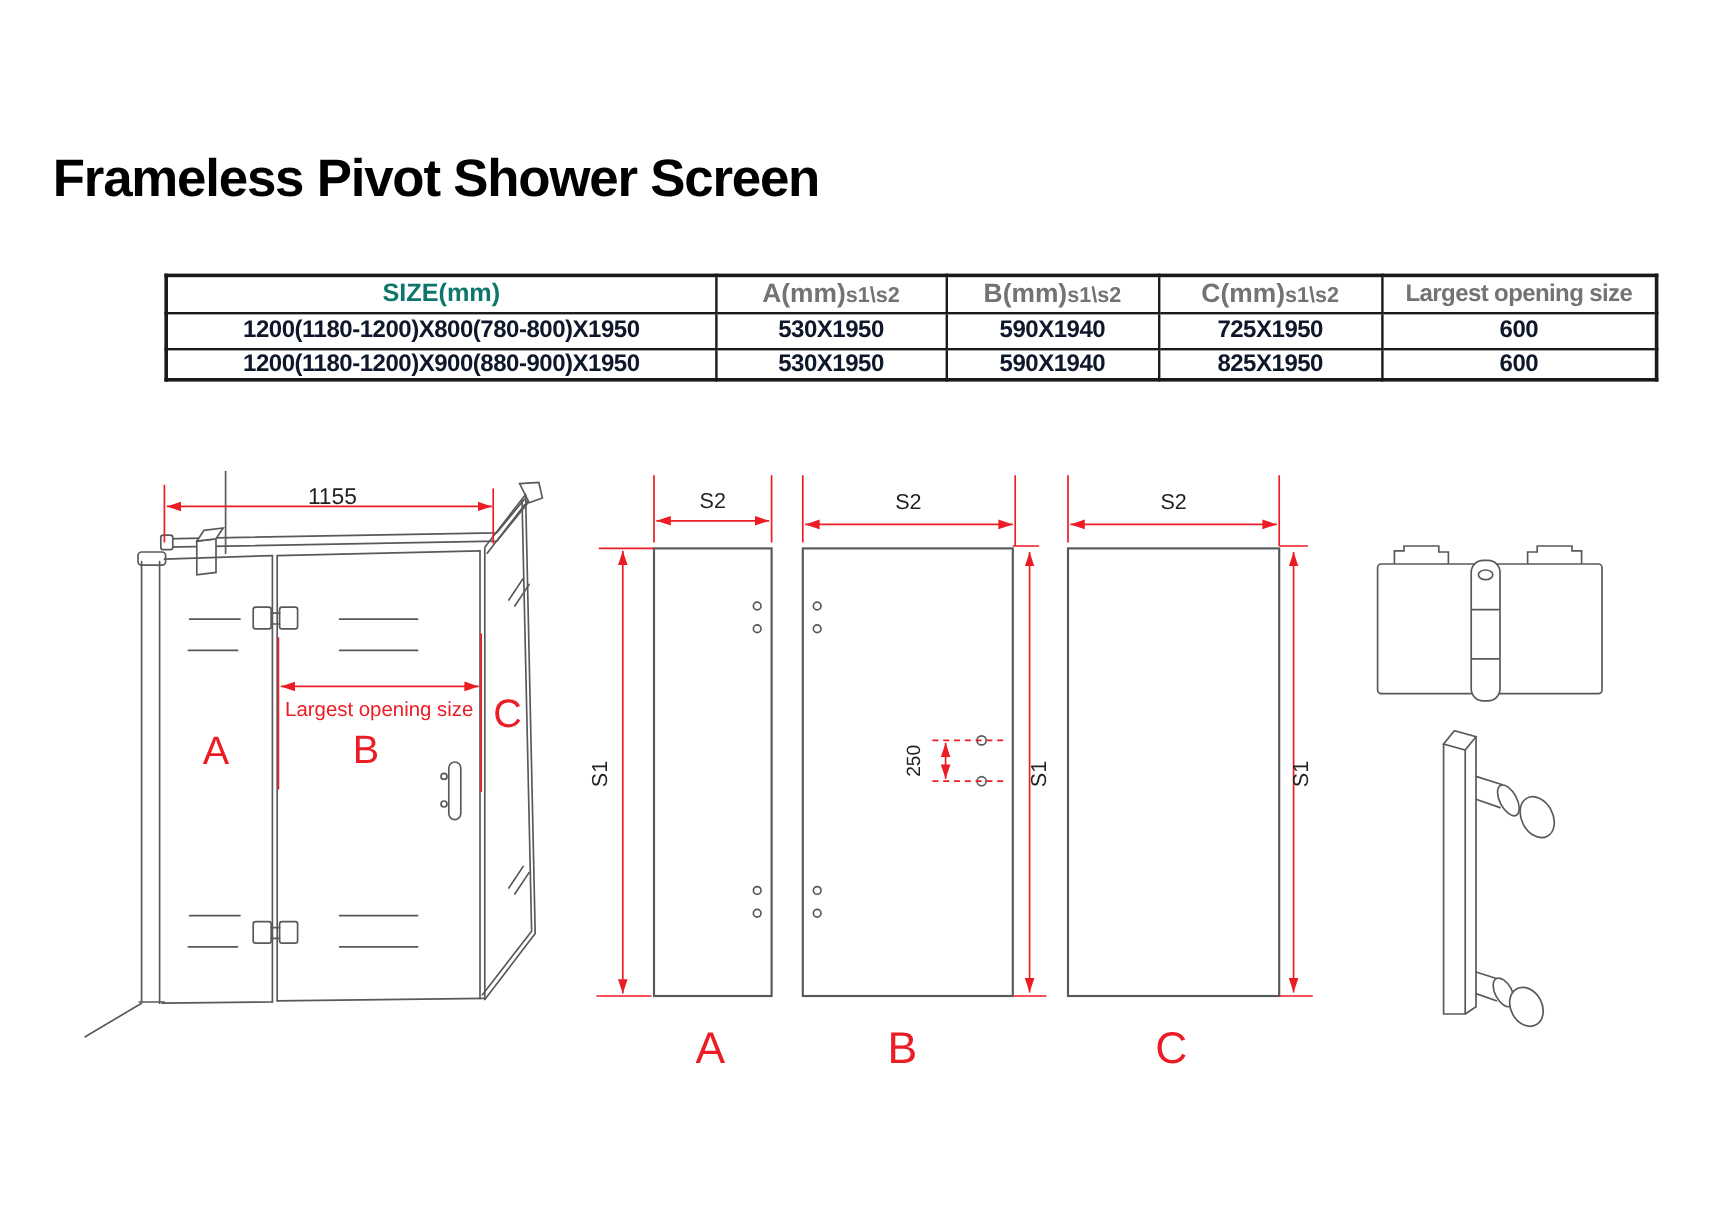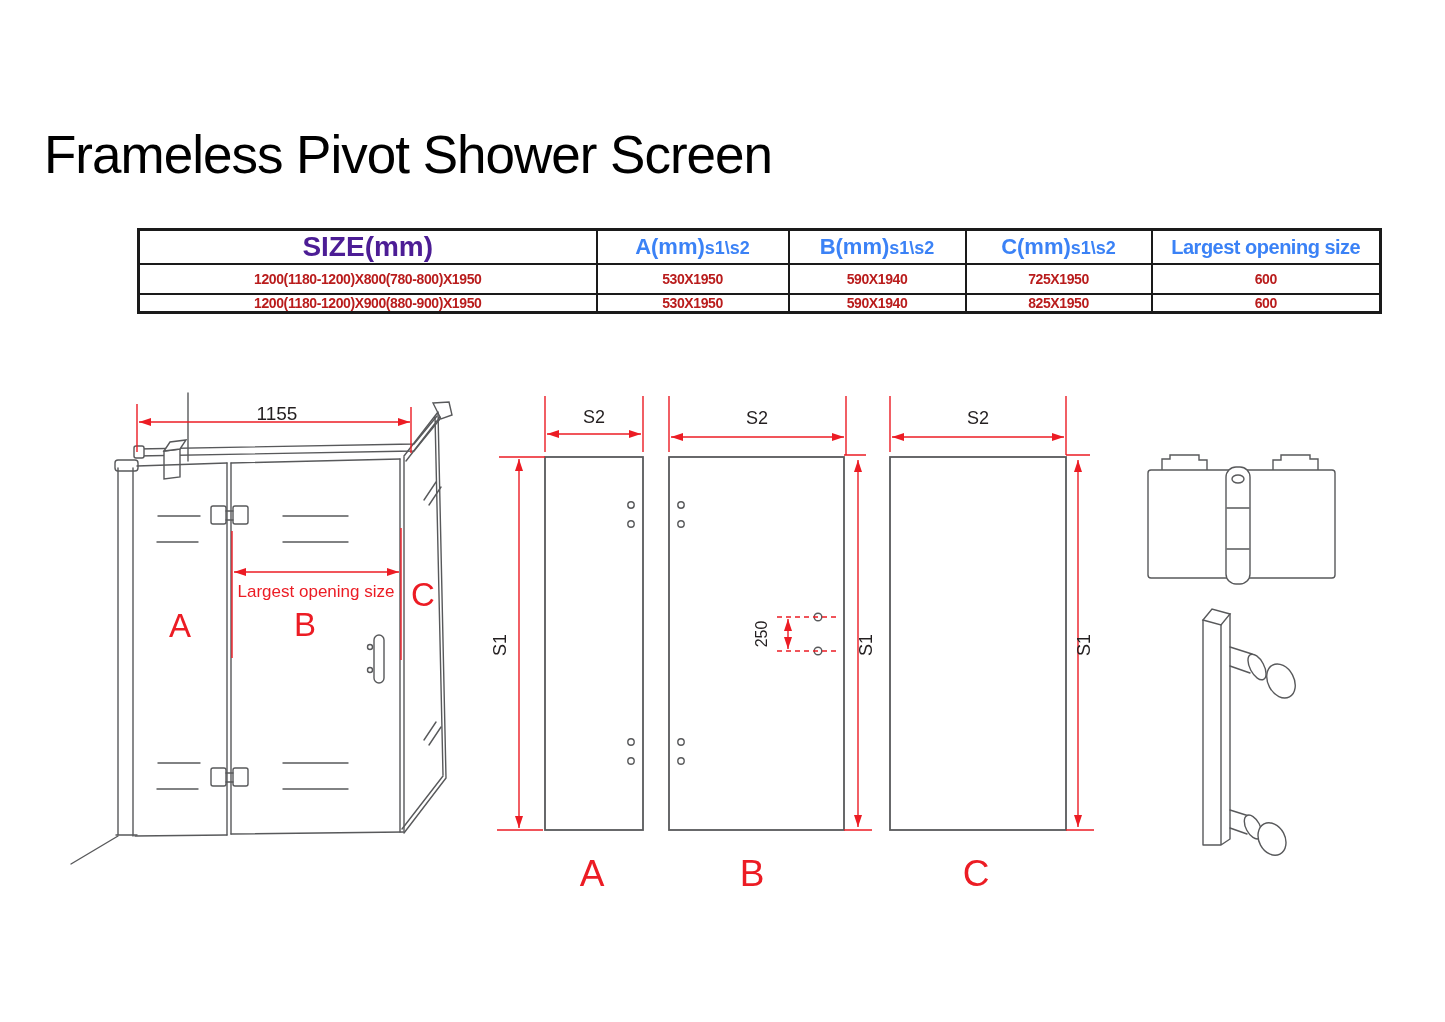--- a/index.html
+++ b/index.html
@@ -1,32 +1,32 @@
 <!DOCTYPE html>
 <html><head>
 <meta charset="utf-8">
 <style>
   html,body{margin:0;padding:0;background:#fff;}
   .page{position:relative;width:1445px;height:1022px;background:#fff;overflow:hidden;
         font-family:"Liberation Sans",sans-serif;color:#231f20;}
-  .title{position:absolute;left:44px;top:124px;font-size:53px;font-weight:normal;
+  .title{position:absolute;left:44px;top:124px;font-size:44px;font-weight:bold;
          letter-spacing:-1px;margin:0;color:#000;}
   table.spec{position:absolute;left:137px;top:228px;width:1242px;border-collapse:collapse;
              table-layout:fixed;border:3px solid #1a1a1a;}
   table.spec th,table.spec td{border:2px solid #1a1a1a;text-align:center;vertical-align:middle;
              padding:0;font-weight:bold;white-space:nowrap;overflow:hidden;}
   table.spec .hrow{height:31px;}
   table.spec .r1{height:30px;}
   table.spec .r2{height:17px;}
-  .h-size{font-size:28px;color:#4c1d95;}
-  .h-red{color:#3b82f6;}
+  .h-size{font-size:21px;color:#0f766e;}
+  .h-red{color:#737373;}
   .h-main{font-size:22px;font-weight:bold;}
   .h-sub{font-size:18px;font-weight:bold;}
   .h-largest{font-size:20px;font-weight:bold;letter-spacing:-0.5px;}
-  td.cell{font-size:14px;letter-spacing:-0.4px;color:#b91c1c;}
+  td.cell{font-size:20px;letter-spacing:-0.4px;color:#0f172a;}
   svg.draw{position:absolute;left:0;top:0;}
   svg .g{stroke:#58595b;stroke-width:1.4;fill:none;stroke-linecap:round;}
   svg .g2{stroke:#58595b;stroke-width:1.8;fill:none;}
   svg .gf{stroke:#58595b;stroke-width:1.4;fill:#fff;}
   svg .red{stroke:#ec1c24;stroke-width:1.4;fill:none;}
   svg .redd{stroke:#ec1c24;stroke-width:1.4;fill:none;stroke-dasharray:5 4;}
   svg .tblk{fill:#231f20;font-family:"Liberation Sans",sans-serif;}
   svg .tred{fill:#ec1c24;font-family:"Liberation Sans",sans-serif;}
 </style>
 </head>

